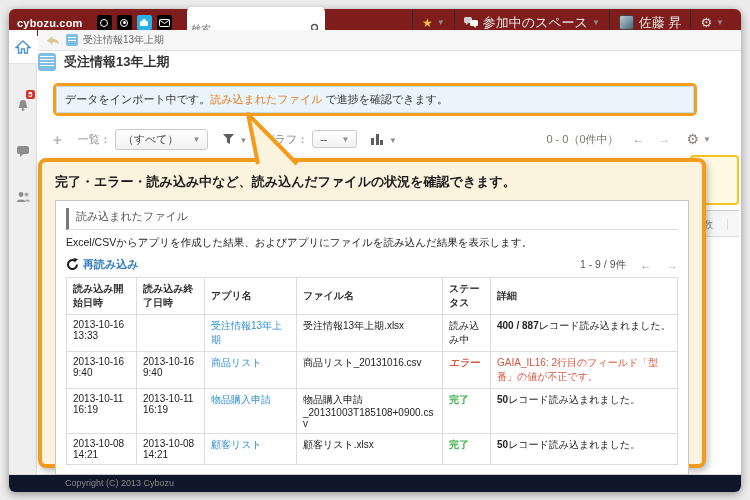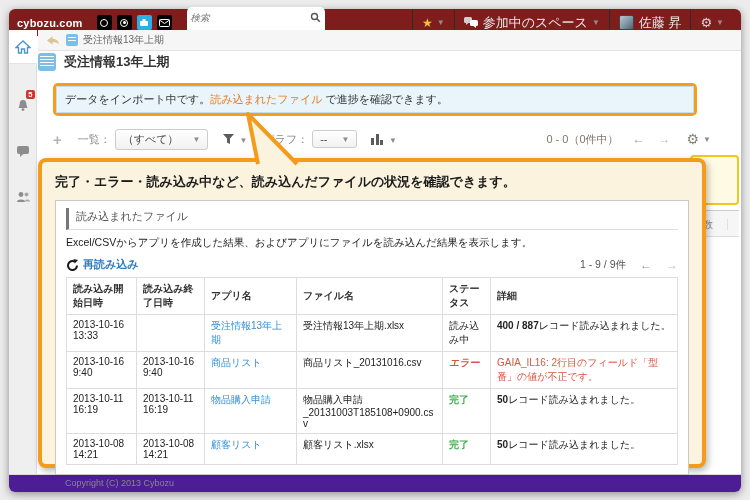--- a/index.html
+++ b/index.html
@@ -6,21 +6,21 @@
   html,body { width:750px; height:500px; background:#ececec; font-family:"Liberation Sans","DejaVu Sans",sans-serif; overflow:hidden; }
   .window { position:absolute; left:9px; top:9px; width:732px; height:483px; background:#fff; border-radius:6px; box-shadow:0 2px 9px rgba(0,0,0,.4); }
 
   
   .topbar { position:absolute; left:0; top:0; width:100%; height:27px; background:#7f1d1d; border-radius:6px 6px 0 0; display:flex; align-items:center; padding:0 8px; }
   .brand { color:#fff; font-weight:bold; font-size:11px; letter-spacing:.2px; margin-right:14px; }
   .tb-ico { width:15px; height:15px; border-radius:2px; background:#000; margin-right:5px; display:flex; align-items:center; justify-content:center; }
   .tb-ico.kintone { background:#29B1E6; }
   .ring { width:8px; height:8px; border:1.6px solid #fff; border-radius:50%; display:inline-block; }
   .ring.dot { position:relative; } .ring.dot::after{ content:""; position:absolute; left:1.6px; top:1.6px; width:3px; height:3px; background:#fff; border-radius:50%; }
-  .searchbox { margin-left:10px; width:138px; height:15px; background:#fff; border-radius:5px; display:flex; align-items:flex-end; padding:16px 4px; }
+  .searchbox { margin-left:10px; width:138px; height:15px; background:#fff; border-radius:5px; display:flex; align-items:flex-start; padding:16px 4px; }
   .searchbox input { border:0; outline:none; flex:1; font-size:9.5px; font-style:italic; color:#444; background:transparent; width:90px; font-family:inherit; }
   .tb-right { margin-left:auto; display:flex; align-items:center; height:100%; }
   .tb-group { display:flex; align-items:center; padding:0 9px; height:100%; border-left:1px solid #2c2c2c; }
   .star { color:#F6C33C; font-size:12px; }
   .caret { color:#8d8d8d; font-size:8px; margin-left:4px; }
   .tb-label { color:#e8e8e8; font-size:13px; margin-left:5px; }
   .avatar { width:15px; height:15px; border-radius:2px; background:linear-gradient(135deg,#b9c6cf 0%,#7e95a5 55%,#52606c 100%); border:1px solid #444; }
   .gear-white { color:#d9d9d9; font-size:13px; }
 
   
@@ -59,35 +59,35 @@
   .bg-th { height:26px; background:#f6f6f6; border-bottom:1px solid #ddd; font-size:10px; color:#8a8a8a; padding:7px 0 0 9px; }
   .bg-th span{ border-right:1px solid #e0e0e0; padding-right:14px; }
 
   
   .callout { position:absolute; left:29px; top:149px; width:668px; height:310px; background:#FBF3DD; border:4px solid #F59B1C; border-radius:8px; box-shadow:2px 3px 7px rgba(0,0,0,.28); z-index:15; padding:11px 13px; }
   .arrow-svg { position:absolute; left:224px; top:101px; z-index:16; }
   .callout-title { font-size:13px; font-weight:bold; color:#1b1b1b; margin-bottom:9px; }
   .panel { background:#fff; border:1px solid #c9c9c9; padding:7px 10px 9px; }
   .sec-head { font-size:11px; color:#555; border-left:3px solid #777; padding:1px 0 5px 7px; border-bottom:1px solid #ddd; margin-bottom:6px; }
   .desc { font-size:10.5px; color:#222; margin-bottom:7px; }
-  .refresh-row { display:flex; align-items:flex-end; margin-bottom:5px; }
+  .refresh-row { display:flex; align-items:center; margin-bottom:5px; }
   .reload { color:#2F7BC0; font-weight:bold; font-size:11px; margin-left:4px; text-decoration:none; }
   .pg { margin-left:auto; font-size:10.5px; color:#555; display:flex; align-items:center; }
 
   table { border-collapse:collapse; width:100%; font-size:10px; color:#222; table-layout:fixed; }
   th,td { border:1px solid #ddd; padding:4px 6px; text-align:left; vertical-align:top; word-wrap:break-word; }
   th { font-weight:bold; color:#333; vertical-align:middle; }
   .c1{width:70px}.c2{width:68px}.c3{width:92px}.c4{width:146px}.c5{width:48px}
   td a { color:#3590D5; text-decoration:none; }
   .st-done { color:#3DAE49; font-weight:bold; }
   .st-error { color:#D6573F; font-weight:bold;font-style:italic; }
   .detail-error { color:#D6573F; }
   .strong { font-weight:bold; }
 
-  .footer { position:absolute; left:0; bottom:0; width:100%; height:18px; background:#4c1d95; border-top:1px solid #ddd; border-radius:0 0 6px 6px; font-size:9px; color:#888; line-height:17px; padding-left:56px; }
+  .footer { position:absolute; left:0; bottom:0; width:100%; height:18px; background:#0f172a; border-top:1px solid #ddd; border-radius:0 0 6px 6px; font-size:9px; color:#888; line-height:17px; padding-left:56px; }
 </style>
 </head>
 <body>
 
 <div class="window">
 
   <div class="topbar">
     <span class="brand">cybozu.com</span>
     <span class="tb-ico">
         <span class="ring"></span>

